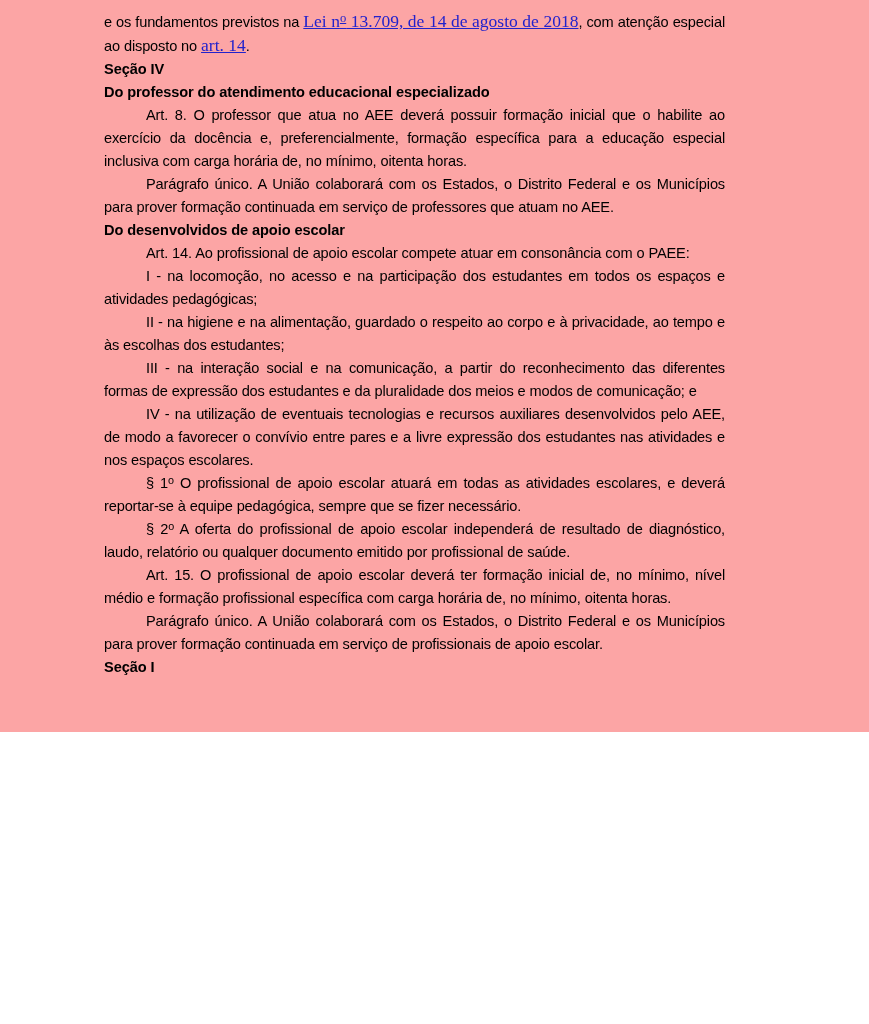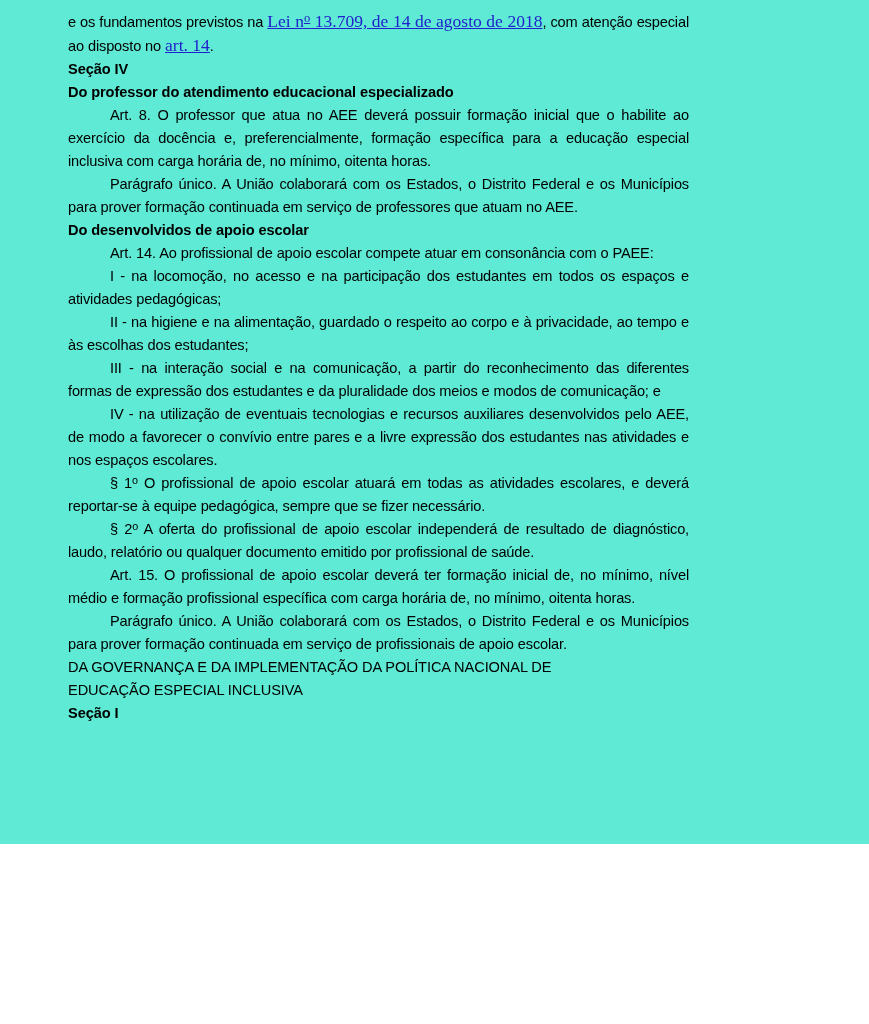--- a/index.html
+++ b/index.html
@@ -13,24 +13,24 @@
     height: 1024px;
     overflow: hidden;
     font-family: "Liberation Sans", sans-serif;
     color: #000000;
     -webkit-font-smoothing: antialiased;
   }
 
   .page {
     position: relative;
     width: 869px;
-    height: 844px;
-    background: #5eead4;
+    height: 732px;
+    background: #fca5a5;
     box-sizing: border-box;
-    padding: 10px 124px 0 68px;
+    padding: 10px 124px 0 104px;
   }
 
   .doc-body {
     width: 621px;
   }
 
   
   p.para {
     margin: 0;
     font-size: 14.6px;
@@ -123,18 +123,17 @@
 
     <p class="para indent gap-para"><span>§ 1</span><span class="ord">o</span><span>  O profissional de apoio escolar atuará em todas as atividades escolares, e deverá reportar-se à equipe pedagógica, sempre que se fizer necessário.</span></p>
 
     <p class="para indent gap-para"><span>§ 2</span><span class="ord">o</span><span>  A oferta do profissional de apoio escolar independerá de resultado de diagnóstico, laudo, relatório ou qualquer documento emitido por profissional de saúde.</span></p>
 
     <p class="para indent gap-para">Art. 15.  O profissional de apoio escolar deverá ter formação inicial de, no mínimo, nível médio e formação profissional específica com carga horária de, no mínimo, oitenta horas.</p>
 
     <p class="para indent gap-para">Parágrafo único.  A União colaborará com os Estados, o Distrito Federal e os Municípios para prover formação continuada em serviço de profissionais de apoio escolar.</p>
 
 
-    <p class="heading regular gap-head-top"><span>DA GOVERNANÇA E DA IMPLEMENTAÇÃO DA POLÍTICA NACIONAL DE</span><br><span>EDUCAÇÃO ESPECIAL INCLUSIVA</span></p>
 
     <h2 class="heading gap-head-top">Seção I</h2>
 
   </div>
 </div>
 
 </body></html>

